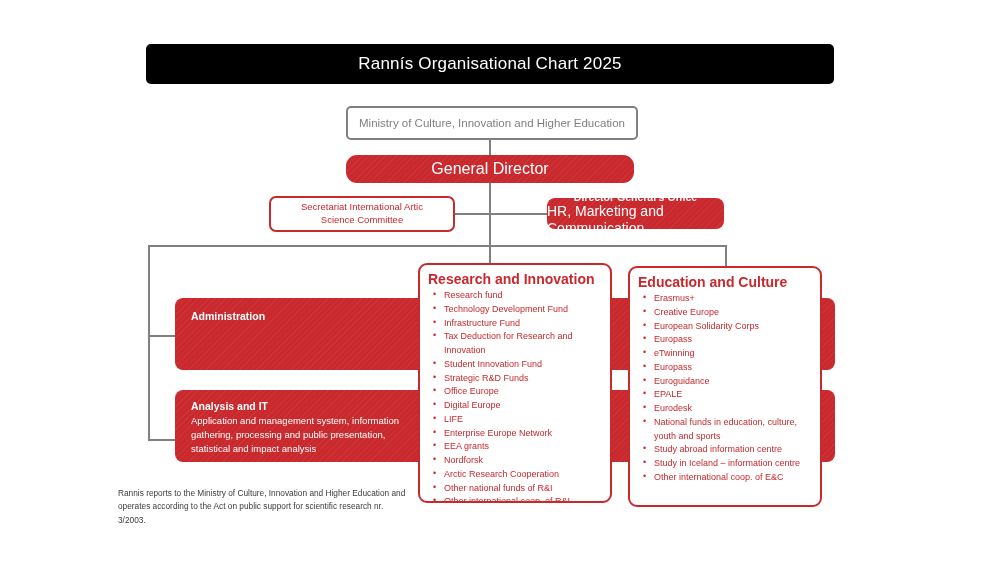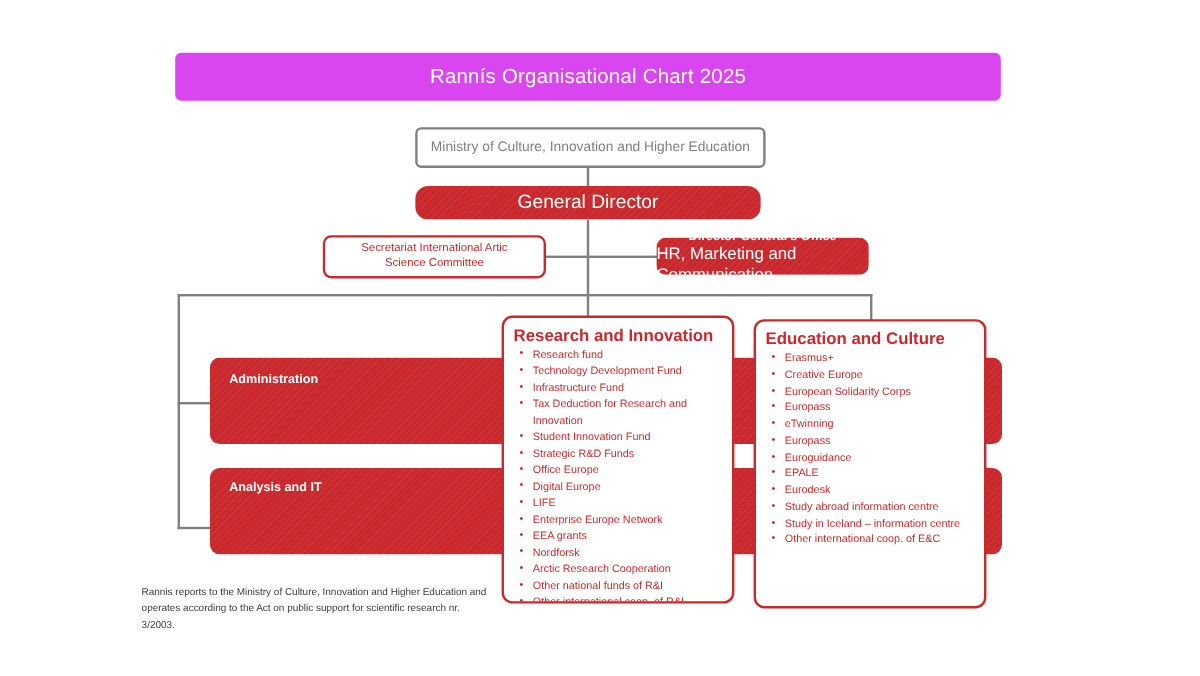--- a/index.html
+++ b/index.html
@@ -26,21 +26,21 @@
   .vline { width: 2px; }
   .hline { height: 2px; }
 
   
   #title-banner {
     position: absolute;
     left: 146px;
     top: 44px;
     width: 688px;
     height: 40px;
-    background: #d946ef;
+    background: #000000;
     border-radius: 5px;
     color: #ffffff;
     font-size: 17px;
     display: flex;
     align-items: center;
     justify-content: center;
     letter-spacing: 0.2px;
   }
 
   
@@ -244,20 +244,21 @@
     <span class="dg-title">Director General's Office</span>
     <span class="dg-sub">HR, Marketing and Communication</span>
   </div>
 
   <div class="redbox" id="administration">
     <div class="bar-title">Administration</div>
   </div>
 
   <div class="redbox" id="analysis-it">
     <div class="bar-title">Analysis and IT</div>
+    <div class="bar-desc">Application and management system, information gathering, processing and public presentation, statistical and impact analysis</div>
   </div>
 
   <div class="column" id="col-research">
     <h3>Research and Innovation</h3>
     <ul>
         <li>Research fund</li>
         <li>Technology Development Fund</li>
         <li>Infrastructure Fund</li>
         <li>Tax Deduction for Research and Innovation</li>
         <li>Student Innovation Fund</li>
@@ -279,20 +280,21 @@
     <ul>
         <li>Erasmus+</li>
         <li>Creative Europe</li>
         <li>European Solidarity Corps</li>
         <li>Europass</li>
         <li>eTwinning</li>
         <li>Europass</li>
         <li>Euroguidance</li>
         <li>EPALE</li>
         <li>Eurodesk</li>
+        <li>National funds in education, culture, youth and sports</li>
         <li>Study abroad information centre</li>
         <li>Study in Iceland – information centre</li>
         <li>Other international coop. of E&amp;C</li>
       </ul>
   </div>
 
   <div id="footnote">Rannis reports to the Ministry of Culture, Innovation and Higher Education and operates according to the Act on public support for scientific research nr. 3/2003.</div>
 
 </div>
 

